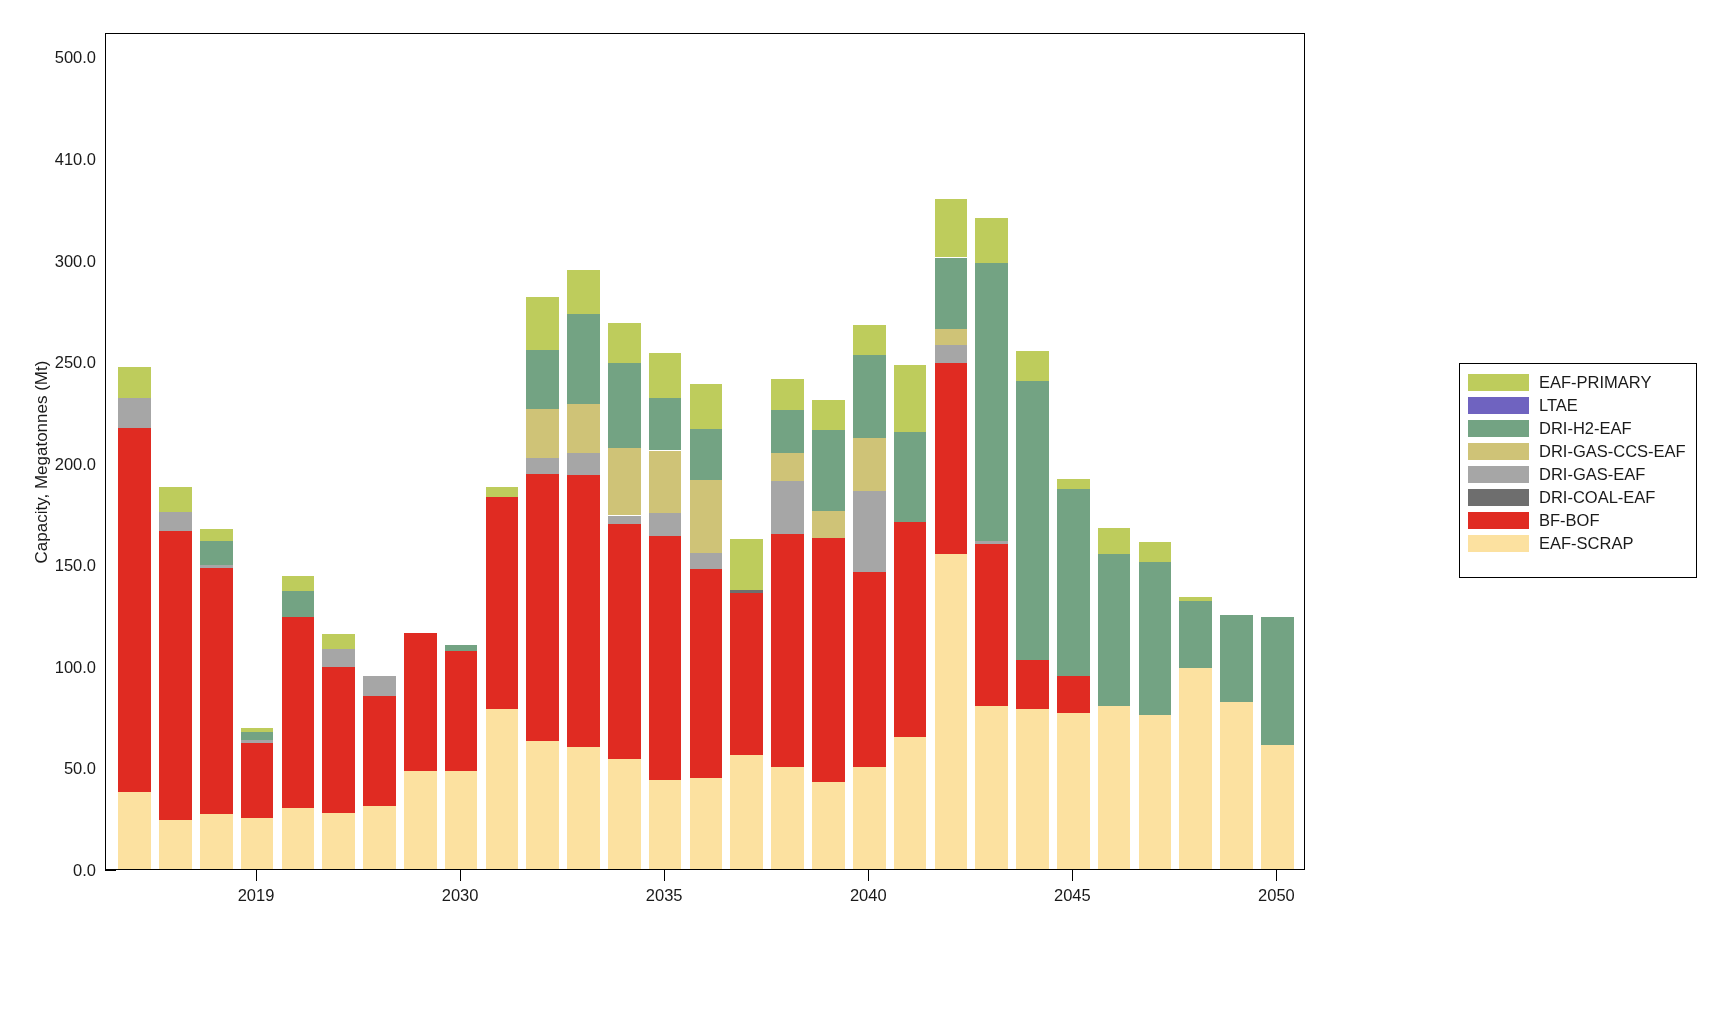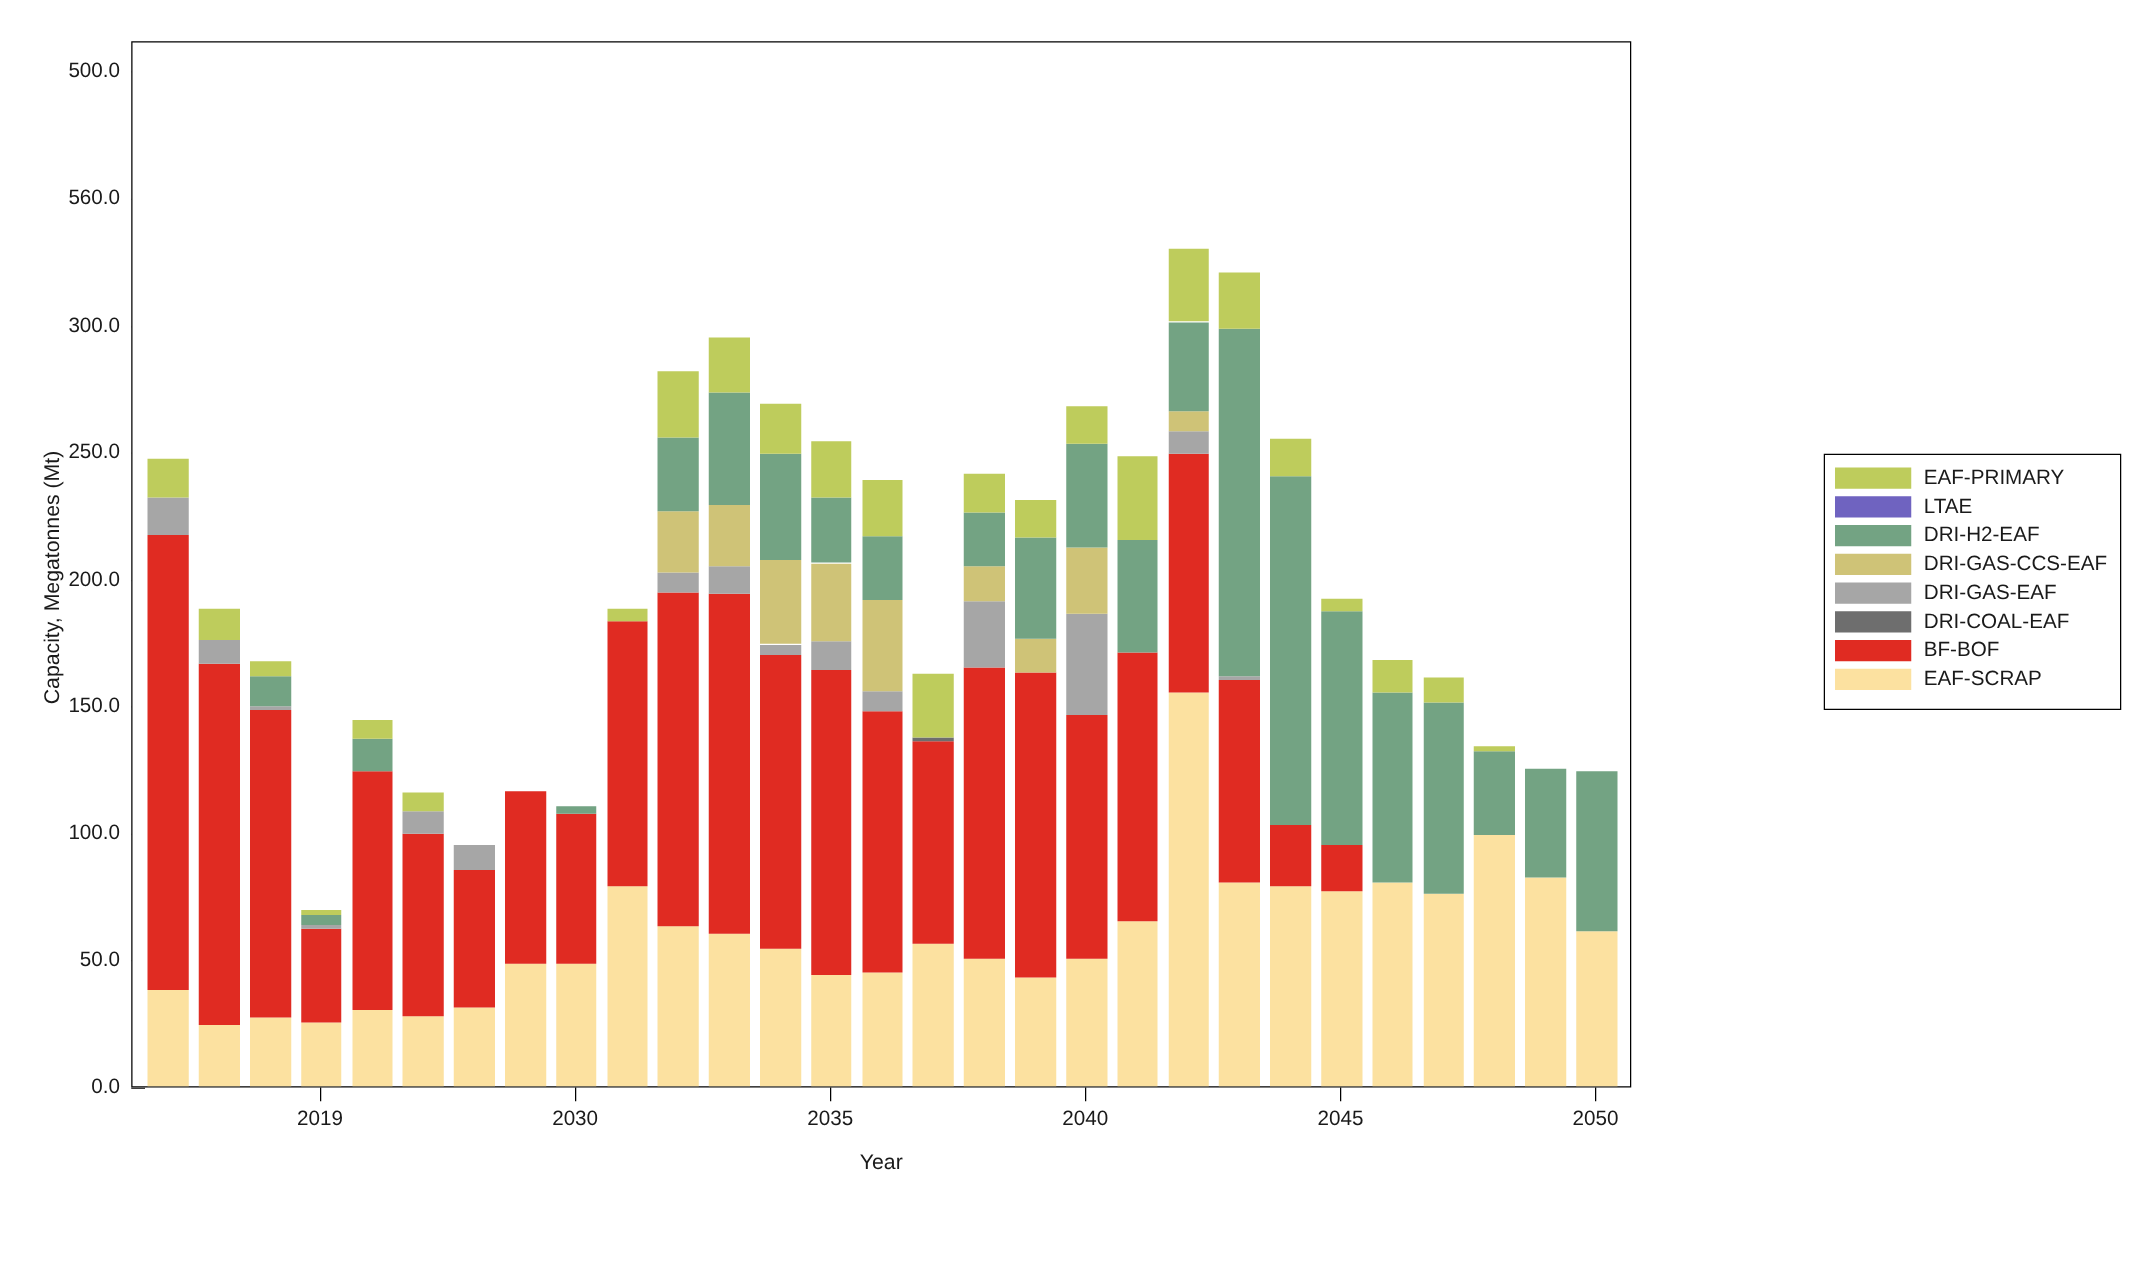--- a/index.html
+++ b/index.html
@@ -123,21 +123,21 @@
     color: #1a1a1a;
   }
 
   
   #legend {
     position: absolute;
     left: 1459px;
     top: 363px;
     border: 1.3px solid #000;
     background: #fff;
-    padding: 7px 10px 12px 8px;
+    padding: 7px 10px 22px 8px;
     box-sizing: border-box;
   }
   .legend-row {
     display: flex;
     align-items: center;
     height: 23px;
   }
   .legend-swatch {
     width: 61px;
     height: 17px;
@@ -167,21 +167,21 @@
       <div class="ytick-label" style="top: 666.845px;">100.0</div>
       <div class="ytick-mark" style="top: 666.845px;"></div>
       <div class="ytick-label" style="top: 565.267px;">150.0</div>
       <div class="ytick-mark" style="top: 565.267px;"></div>
       <div class="ytick-label" style="top: 463.689px;">200.0</div>
       <div class="ytick-mark" style="top: 463.689px;"></div>
       <div class="ytick-label" style="top: 362.112px;">250.0</div>
       <div class="ytick-mark" style="top: 362.112px;"></div>
       <div class="ytick-label" style="top: 260.534px; text-align: right;">300.0</div>
       <div class="ytick-mark" style="top: 260.534px;"></div>
-      <div class="ytick-label" style="top: 158.956px;">560.0</div>
+      <div class="ytick-label" style="top: 158.956px;">410.0</div>
       <div class="ytick-mark" style="top: 158.956px;"></div>
       <div class="ytick-label" style="top: 57.3786px;">500.0</div>
       <div class="ytick-mark" style="top: 57.3786px;"></div>
     </div>
 
   <div id="plot-area">
     <div id="bars-layer">
         <div class="bar-col" style="left: 12.2449px; width: 32.6531px; height: 837px;">
           <div class="seg" style="top: 759.801px; height: 77.199px; background: rgb(252, 225, 160);"></div>
           <div class="seg" style="top: 396.153px; height: 363.648px; background: rgb(224, 43, 34);"></div>
@@ -375,21 +375,20 @@
       <div class="xtick-mark" style="left: 664.184px;"></div>
       <div class="xtick-label" style="left: 664.184px;">2035</div>
       <div class="xtick-mark" style="left: 868.265px;"></div>
       <div class="xtick-label" style="left: 868.265px;">2040</div>
       <div class="xtick-mark" style="left: 1072.35px;"></div>
       <div class="xtick-label" style="left: 1072.35px;">2045</div>
       <div class="xtick-mark" style="left: 1276.43px;"></div>
       <div class="xtick-label" style="left: 1276.43px;">2050</div>
     </div>
 
-  <div id="x-axis-label">Year</div>
 
   <div id="legend">
       <div class="legend-row">
         <span class="legend-swatch" style="background: rgb(190, 204, 92);"></span>
         <span class="legend-label">EAF-PRIMARY</span>
       </div>
       <div class="legend-row">
         <span class="legend-swatch" style="background: rgb(111, 99, 192);"></span>
         <span class="legend-label">LTAE</span>
       </div>

